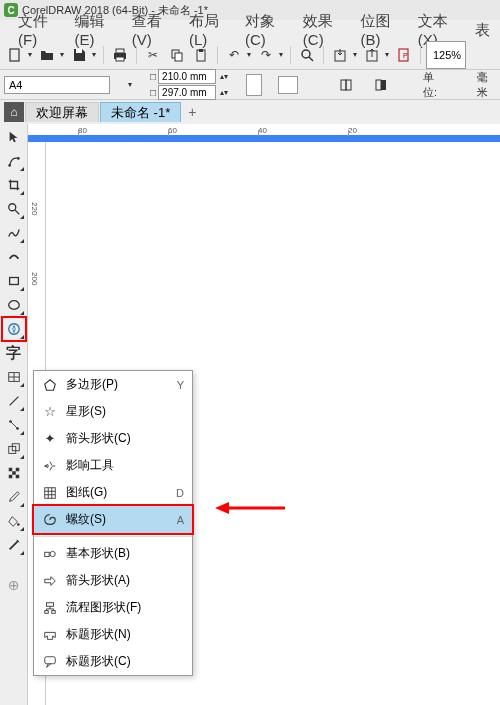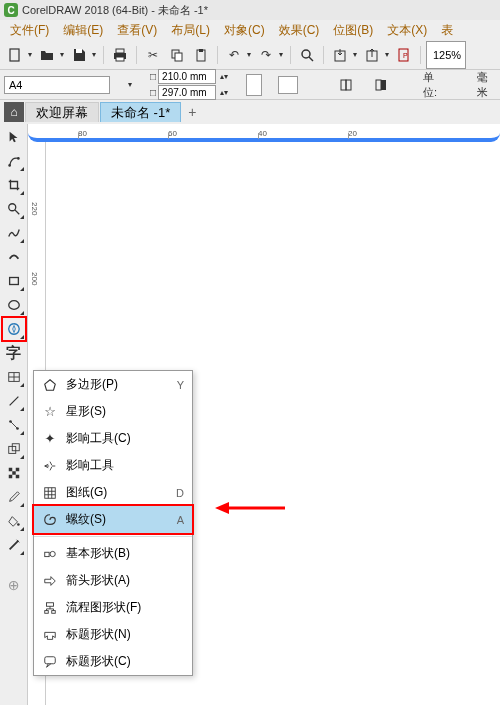--- a/index.html
+++ b/index.html
@@ -1,21 +1,21 @@
 <!DOCTYPE html>
 <html><head>
   <meta charset="utf-8">
   <style>
     * { margin: 0; padding: 0; box-sizing: border-box; font-family: "Microsoft YaHei", sans-serif; }
     body { background: #f0f0f0; font-size: 12px; overflow: hidden; width: 500px; height: 705px; position: relative; }
     .titlebar { background: #e8e8e8; height: 20px; display: flex; align-items: center; padding: 0 4px; }
     .title-icon { width: 14px; height: 14px; background: #4a9b3e; border-radius: 3px; margin-right: 4px; display: flex; align-items: center; justify-content: center; font-size: 10px; color: #fff; font-weight: bold; }
     .title-text { font-size: 11px; color: #333; }
     .menubar { background: #eeeeee; height: 20px; display: flex; align-items: center; padding: 0 4px; gap: 2px; }
-    .menu-item { padding: 2px 6px; font-size: 12px; color: #a16207; cursor: pointer; }
+    .menu-item { padding: 2px 6px; font-size: 15px; color: #404040; cursor: pointer; margin-left: 8px; }
     .toolbar { background: #eeeeee; height: 30px; display: flex; align-items: center; padding: 0 4px; border-bottom: 1px solid #ccc; gap: 2px; }
     .tool-btn { width: 22px; height: 22px; display: flex; align-items: center; justify-content: center; cursor: pointer; color: #333; }
     .tool-with-dropdown { display: flex; align-items: center; }
     .dropdown-arrow { font-size: 8px; color: #333; padding: 0 2px; cursor: pointer; }
     .tool-sep { width: 1px; height: 18px; background: #ccc; margin: 0 3px; }
     .zoom-box { border: 1px solid #999; background: #fff; padding: 7px 4px; font-size: 11px; width: 40px; text-align: right; }
     .props-bar { background: #eeeeee; height: 30px; display: flex; align-items: center; padding: 0 4px; gap: 16px; border-bottom: 1px solid #ccc; }
     .paper-select { border: 1px solid #999; background: #fff; padding: 2px 4px; font-size: 11px; width: 120px; }
     .dim-box { display: flex; flex-direction: column; gap: 1px; }
     .dim-input { display: flex; align-items: center; gap: 2px; }
@@ -29,21 +29,21 @@
     .home-tab { width: 20px; height: 20px; background: #555; display: flex; align-items: center; justify-content: center; cursor: pointer; color: #fff; font-size: 12px; }
     .tab { padding: 3px 10px; font-size: 13px; cursor: pointer; background: #e0e0e0; border: 1px solid #ccc; border-bottom: none; height: 20px; display: flex; align-items: center; }
     .tab.active { background: #b3daf0; border-color: #7cb9e0; }
     .tab-add { width: 20px; height: 20px; cursor: pointer; display: flex; align-items: center; justify-content: center; color: #666; font-size: 14px; }
     .main-area { display: flex; height: calc(100% - 124px); }
     .toolbox { width: 28px; background: #eeeeee; border-right: 1px solid #ccc; display: flex; flex-direction: column; align-items: center; padding-top: 2px; gap: 2px; }
     .tbox-btn { width: 22px; height: 22px; display: flex; align-items: center; justify-content: center; cursor: pointer; color: #333; font-size: 14px; position: relative; }
     .tbox-btn.highlighted { outline: 2px solid #ff0000; outline-offset: 0; }
     .tbox-btn.has-flyout::after { content: ''; position: absolute; bottom: 1px; right: 1px; width: 0; height: 0; border-left: 4px solid transparent; border-bottom: 4px solid #333; }
     .canvas-area { flex: 1; background: #fff; position: relative; }
-    .ruler-h { height: 18px; background: #fff; border-bottom: 4px solid #3b82f6; position: relative; display: flex; align-items: flex-end; border-radius: 9px; }
+    .ruler-h { height: 18px; background: #fff; border-bottom: 7px solid #3b82f6; position: relative; display: flex; align-items: flex-end; }
     .ruler-h .tick { position: absolute; bottom: 0; font-size: 8px; color: #555; }
     .ruler-h .tick::before { content: ''; position: absolute; bottom: -1px; left: 0; width: 1px; height: 6px; background: #999; }
     .ruler-v { width: 18px; background: #fff; border-right: 1px solid #ccc; position: absolute; left: 0; top: 18px; bottom: 0; }
     .ruler-v .tick { position: absolute; left: 2px; font-size: 8px; color: #555; writing-mode: vertical-rl; }
     .canvas-content { position: absolute; left: 18px; top: 18px; right: 0; bottom: 0; background: #fff; }
     .flyout-menu { position: absolute; left: 33px; top: 370px; width: 160px; background: #fff; border: 1px solid #999; box-shadow: 2px 2px 6px rgba(0,0,0,0.2); z-index: 100; }
     .flyout-item { display: flex; align-items: center; padding: 5px 8px; font-size: 12px; cursor: pointer; gap: 8px; }
     .flyout-item.highlighted { background: #b3daf0; outline: 2px solid #ff0000; }
     .flyout-icon { width: 16px; height: 16px; display: flex; align-items: center; justify-content: center; color: #333; font-size: 13px; }
     .flyout-label { flex: 1; color: #000; }
@@ -339,21 +339,21 @@
     <span class="flyout-label">多边形(P)</span>
     <span class="flyout-shortcut">Y</span>
   </div>
   <div class="flyout-item">
     <span class="flyout-icon">☆</span>
     <span class="flyout-label">星形(S)</span>
     <span class="flyout-shortcut"></span>
   </div>
   <div class="flyout-item">
     <span class="flyout-icon">✦</span>
-    <span class="flyout-label">影响工具(C)</span>
+    <span class="flyout-label">箭头形状(C)</span>
     <span class="flyout-shortcut"></span>
   </div>
   <div class="flyout-item">
     <span class="flyout-icon">
         <svg width="14" height="14" viewBox="0 0 16 16">
           <path d="M2 8 L6 6 M2 8 L6 10 M2 8 L7 8 M8 3 L10 7 M8 13 L10 9 M14 8 L10 8" stroke="#333" stroke-width="1"></path>
         </svg>
       </span>
     <span class="flyout-label">影响工具</span>
     <span class="flyout-shortcut"></span>

